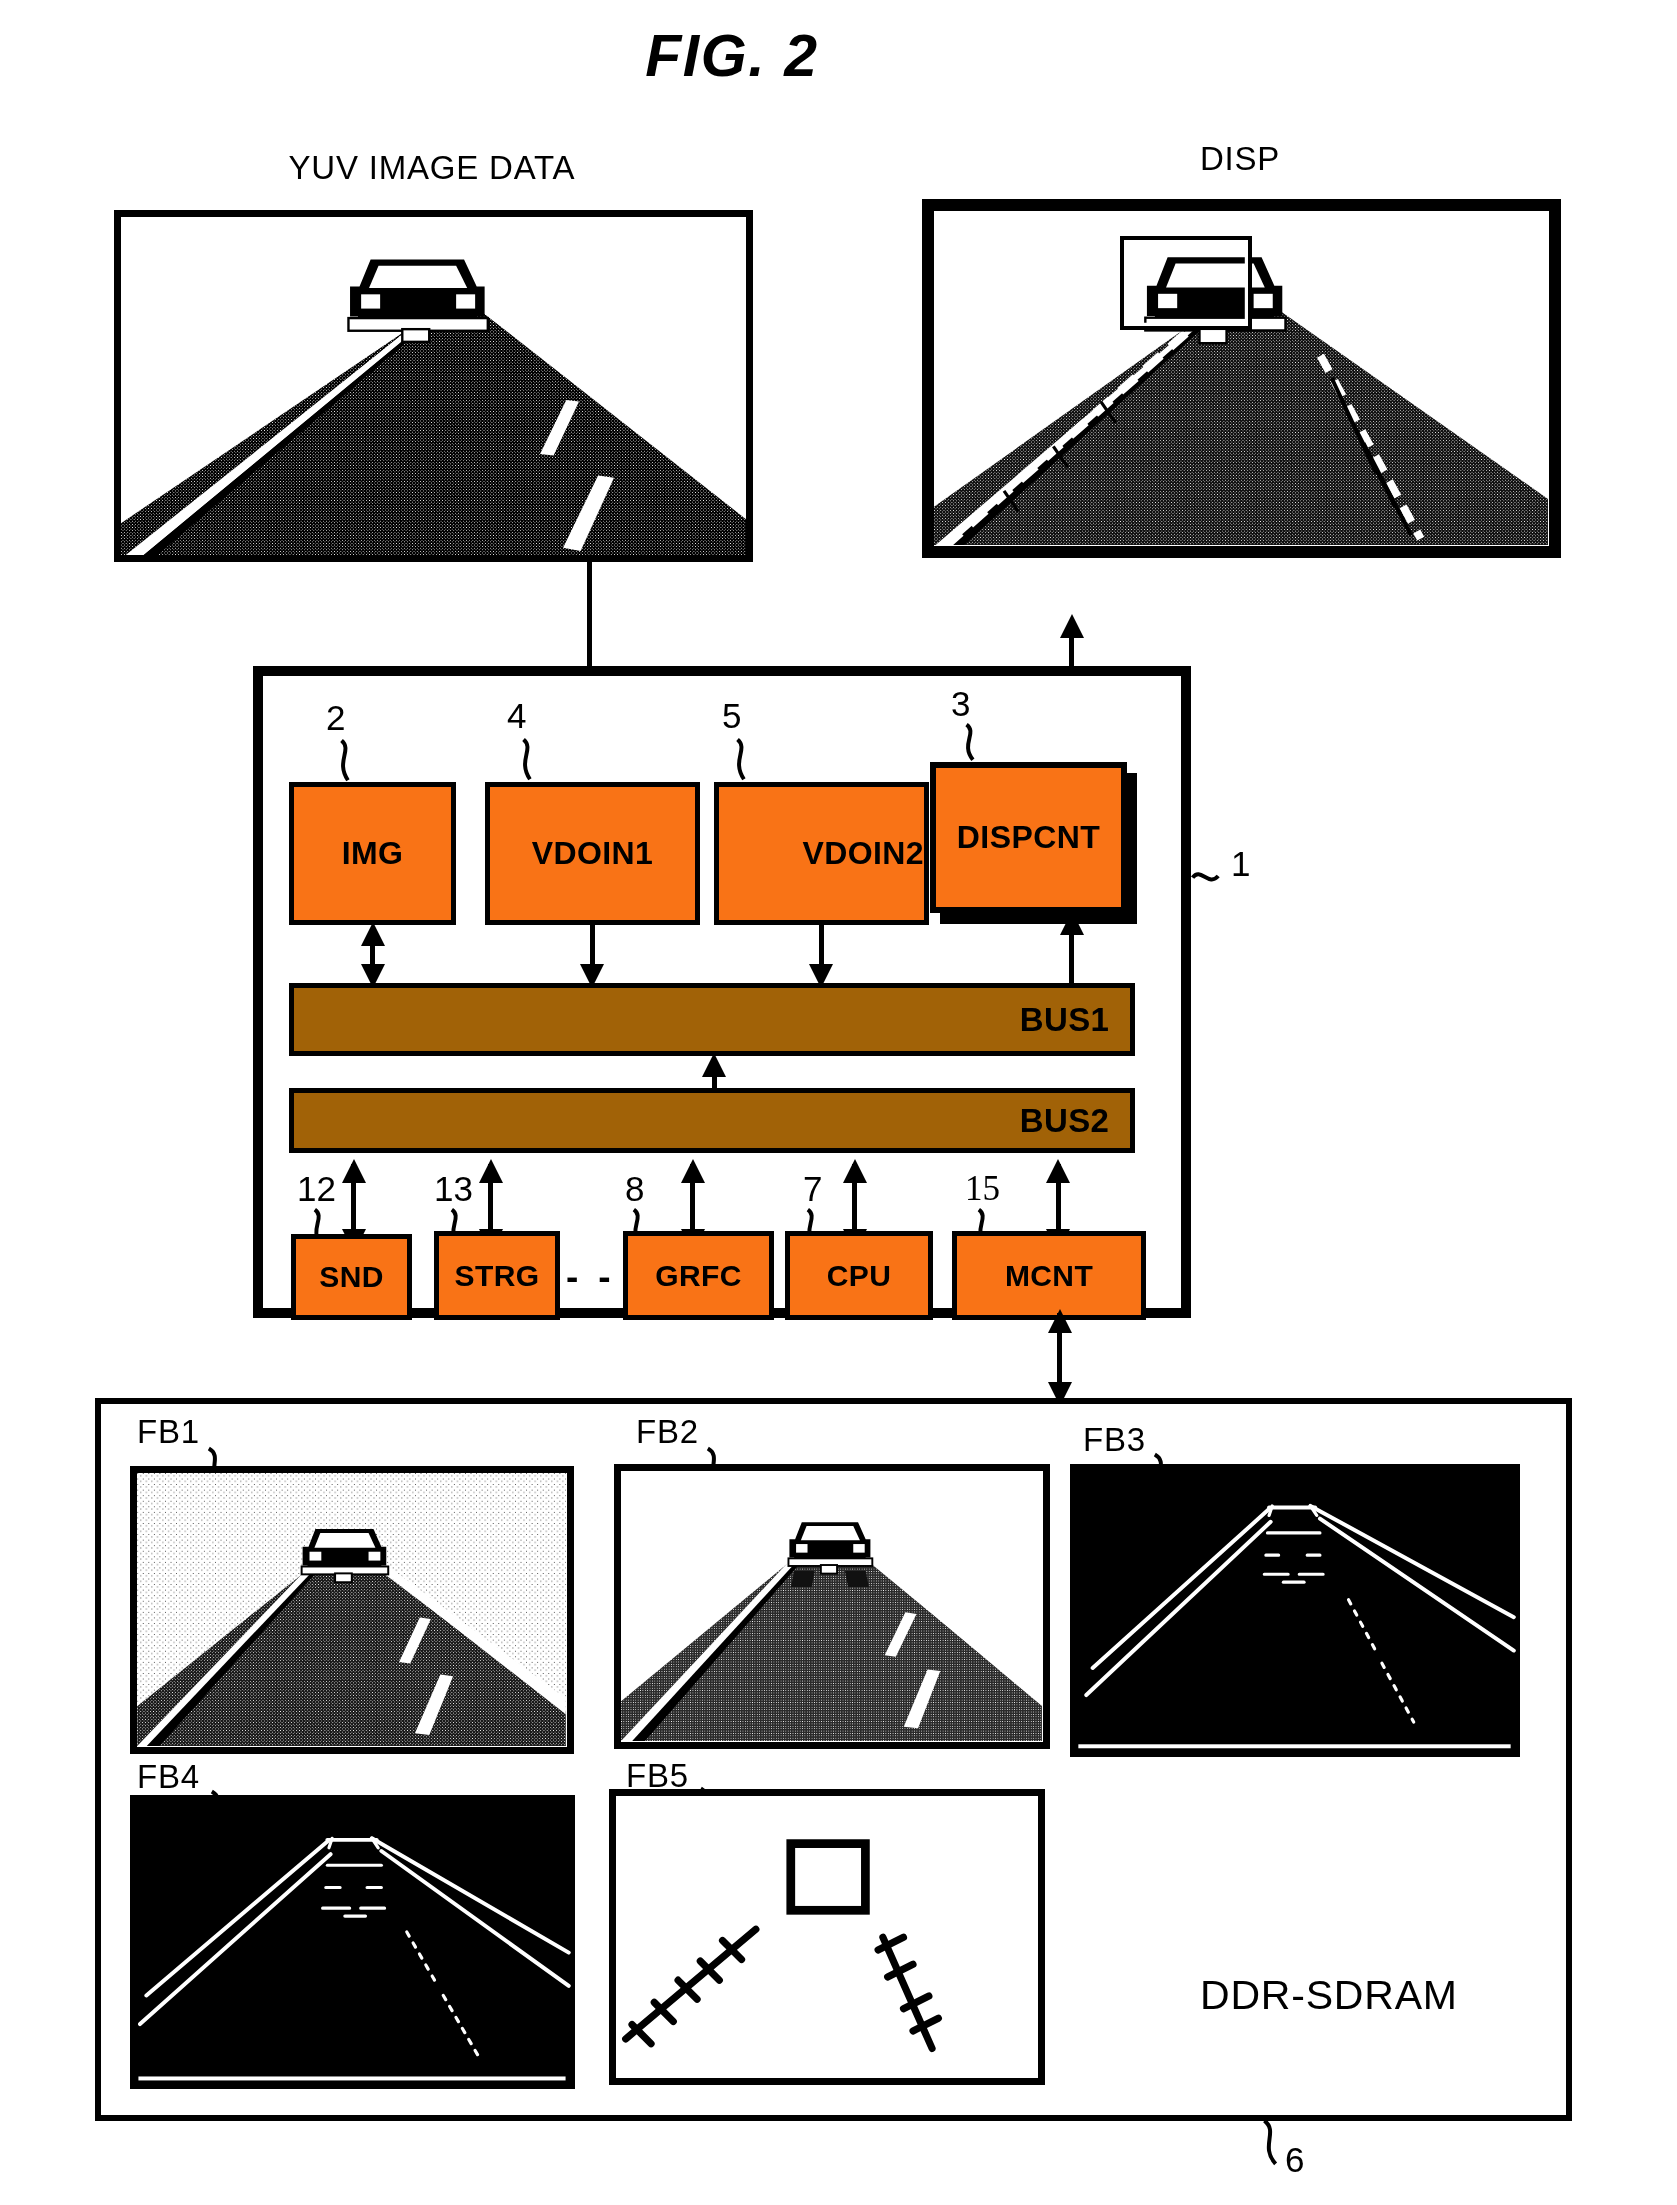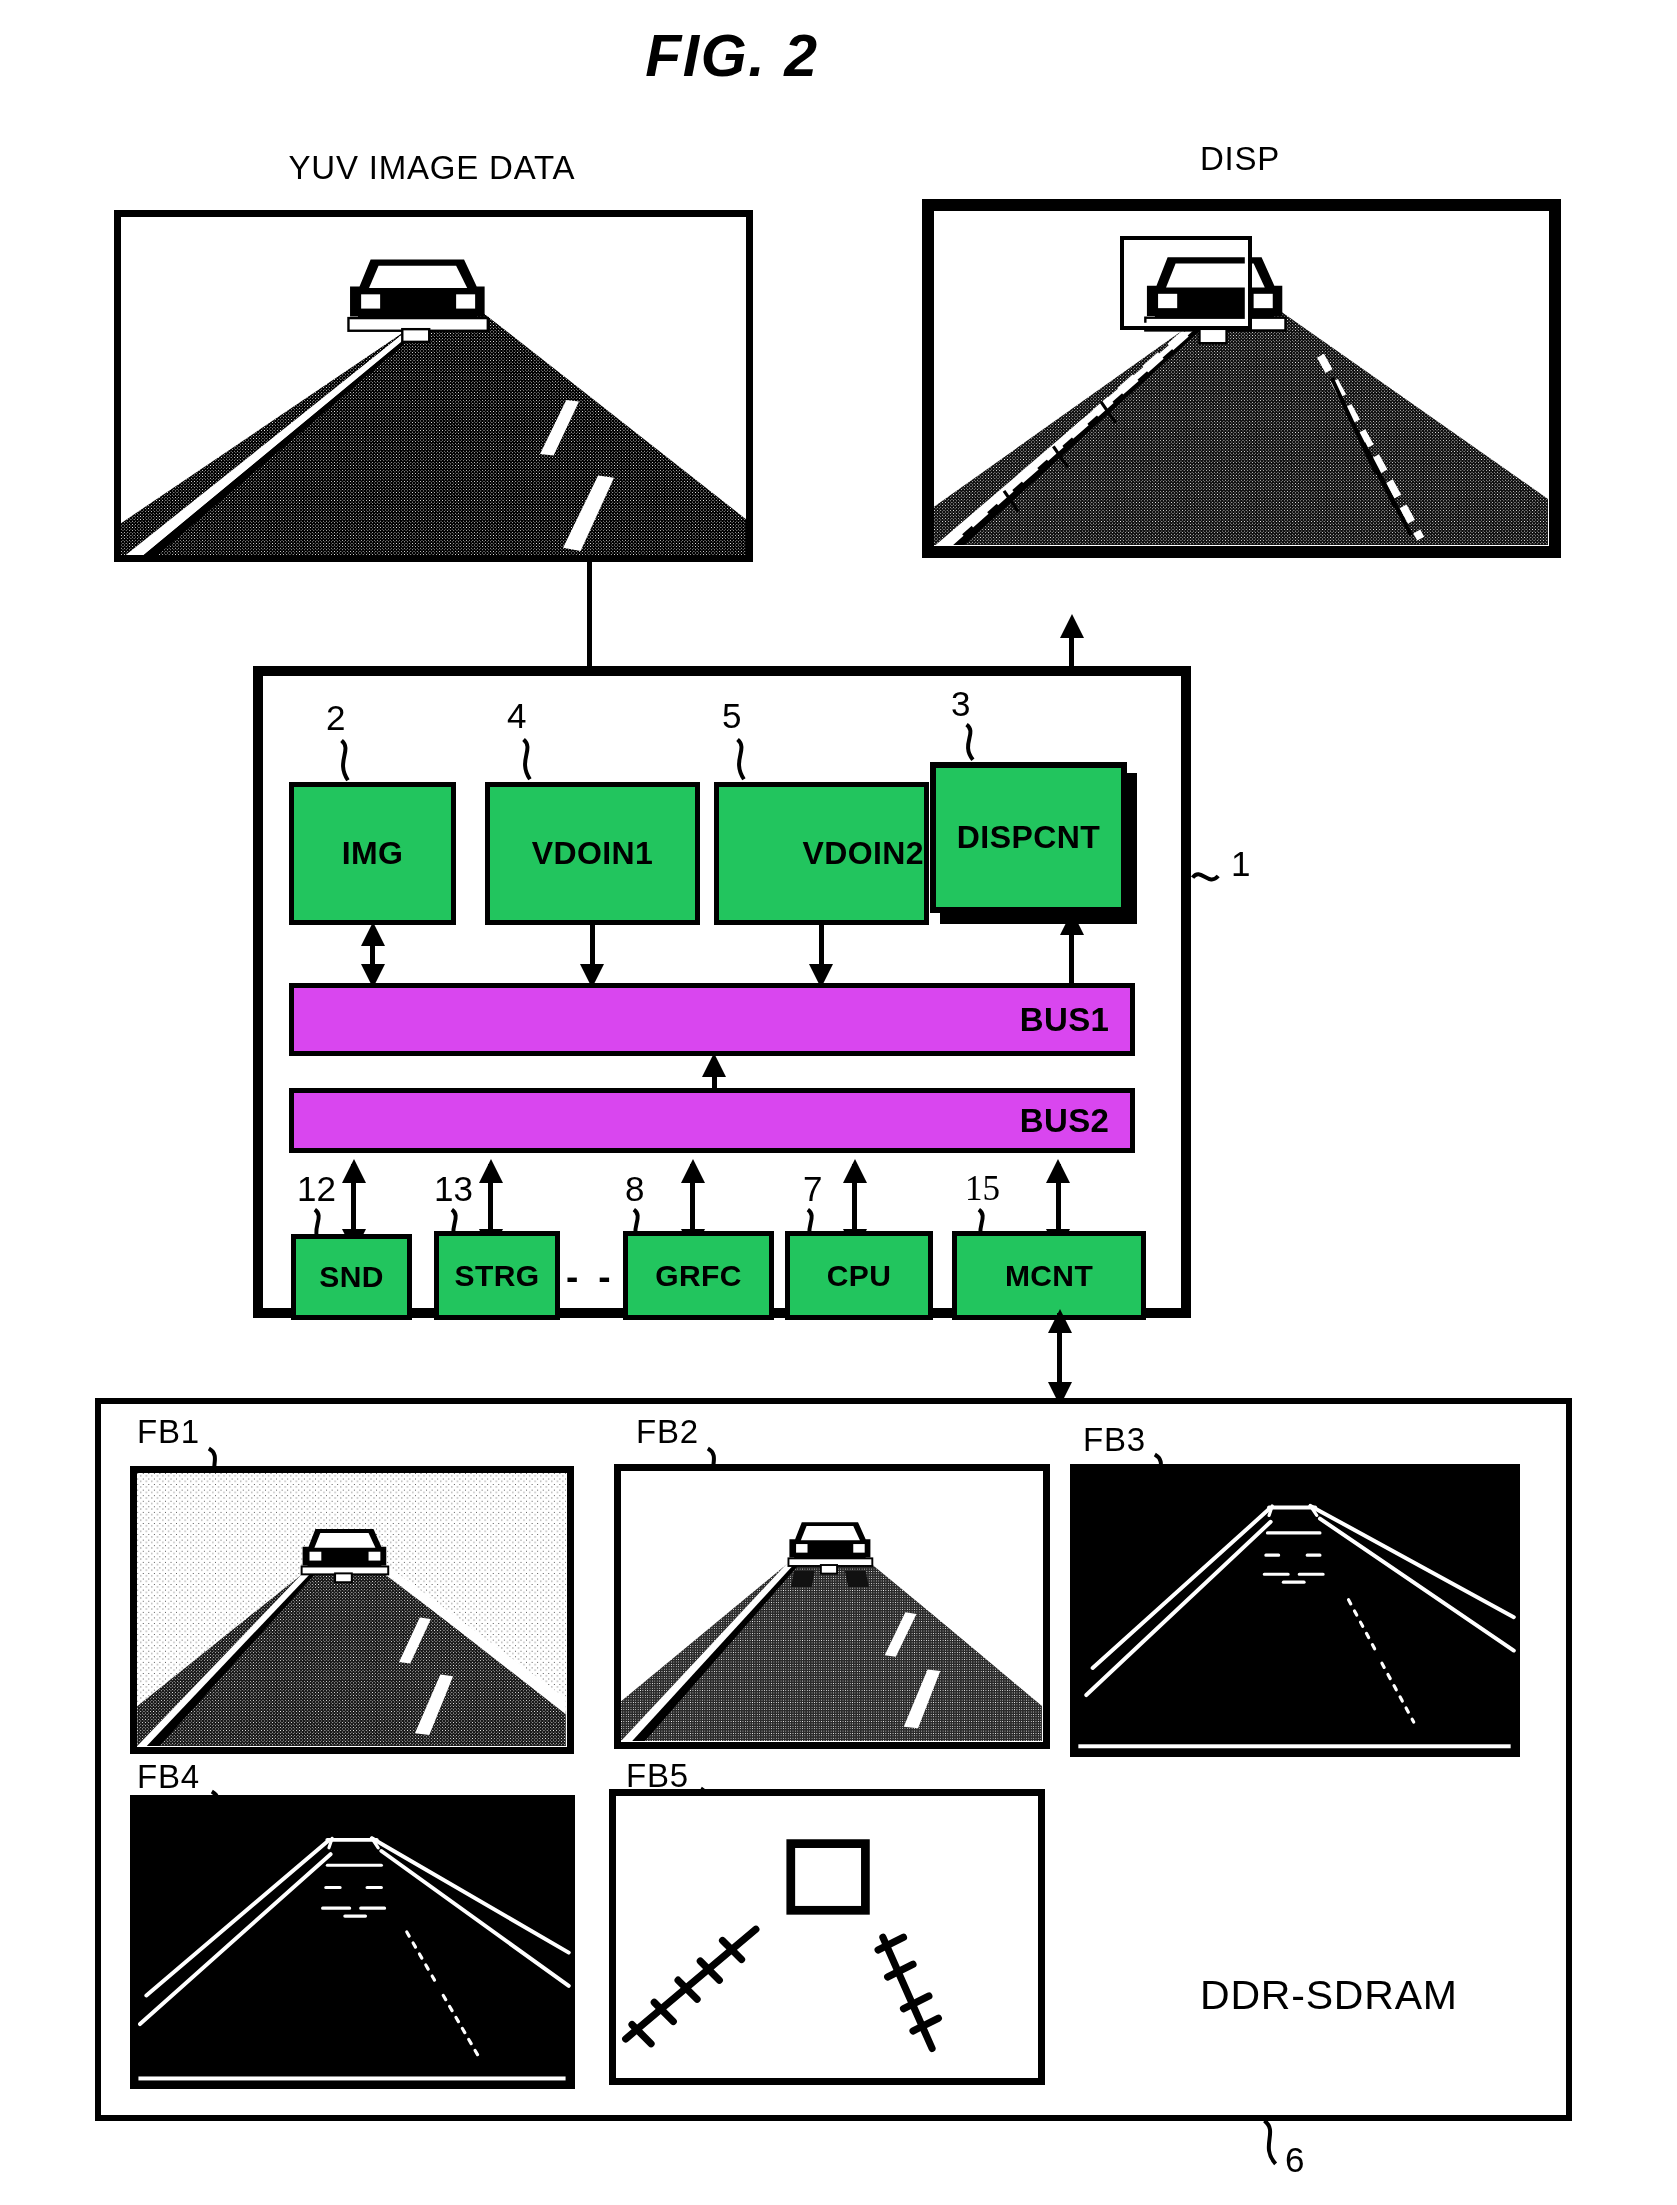--- a/index.html
+++ b/index.html
@@ -14,24 +14,24 @@
     font-size:59px;font-style:italic;font-weight:700;letter-spacing:1.6px;}
 
   
   .panel-caption{font-size:33px;letter-spacing:0.8px;text-align:center;}
 
   
   .scene{position:relative;overflow:hidden;background:#fff;}
 
   
   .hardbox{border:4.8px solid #000;background:#fff;box-sizing:border-box;}
-  .unitbox{border:5.6px solid #000;background:#22c55e;box-sizing:border-box;
+  .unitbox{border:5.6px solid #000;background:#f97316;box-sizing:border-box;
     display:flex;align-items:center;justify-content:center;
     font-size:32px;font-weight:700;letter-spacing:0.4px;}
-  .busbar{border:5.6px solid #000;background:#d946ef;box-sizing:border-box;
+  .busbar{border:5.6px solid #000;background:#a16207;box-sizing:border-box;
     display:flex;align-items:center;justify-content:flex-end;
     font-size:33px;font-weight:700;padding-right:20.7px;letter-spacing:0.4px;}
 
   .refnum{font-size:35px;font-weight:400;}
 
   
   svg.lead{position:absolute;overflow:visible;}
 
   
   .arrline{position:absolute;background:#000;}

